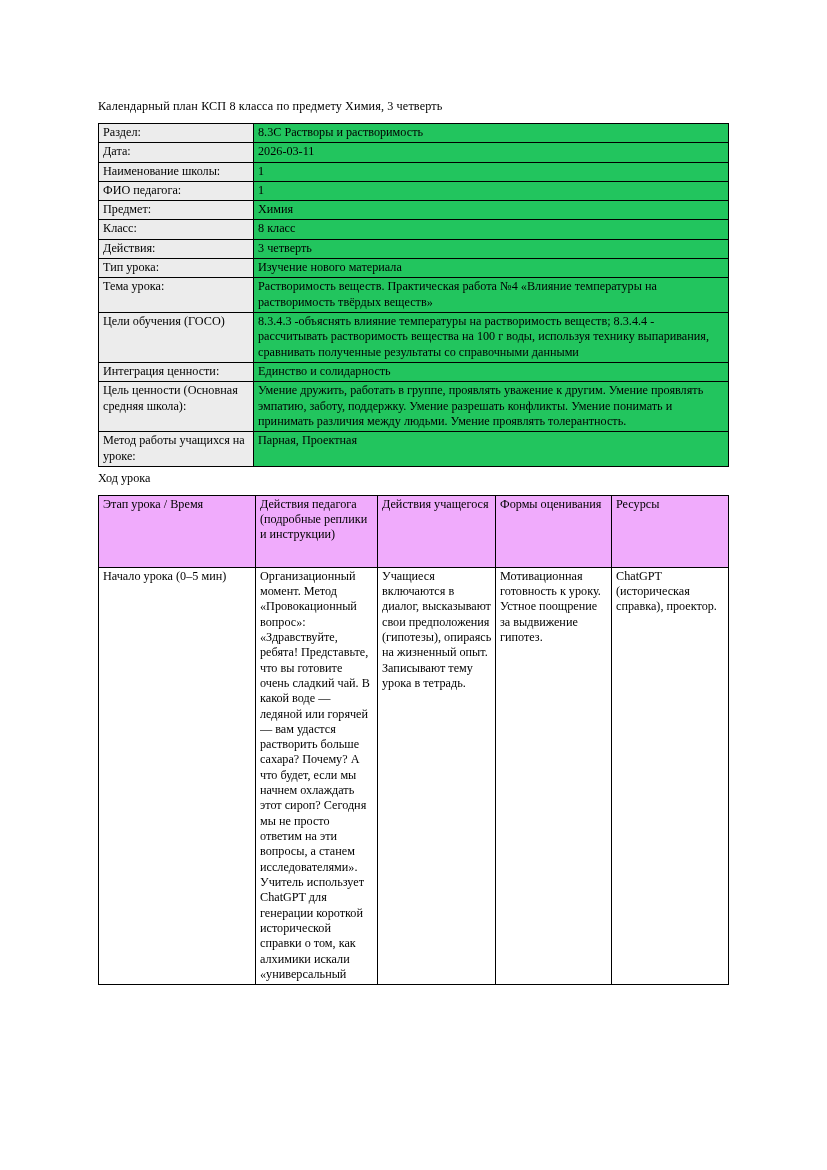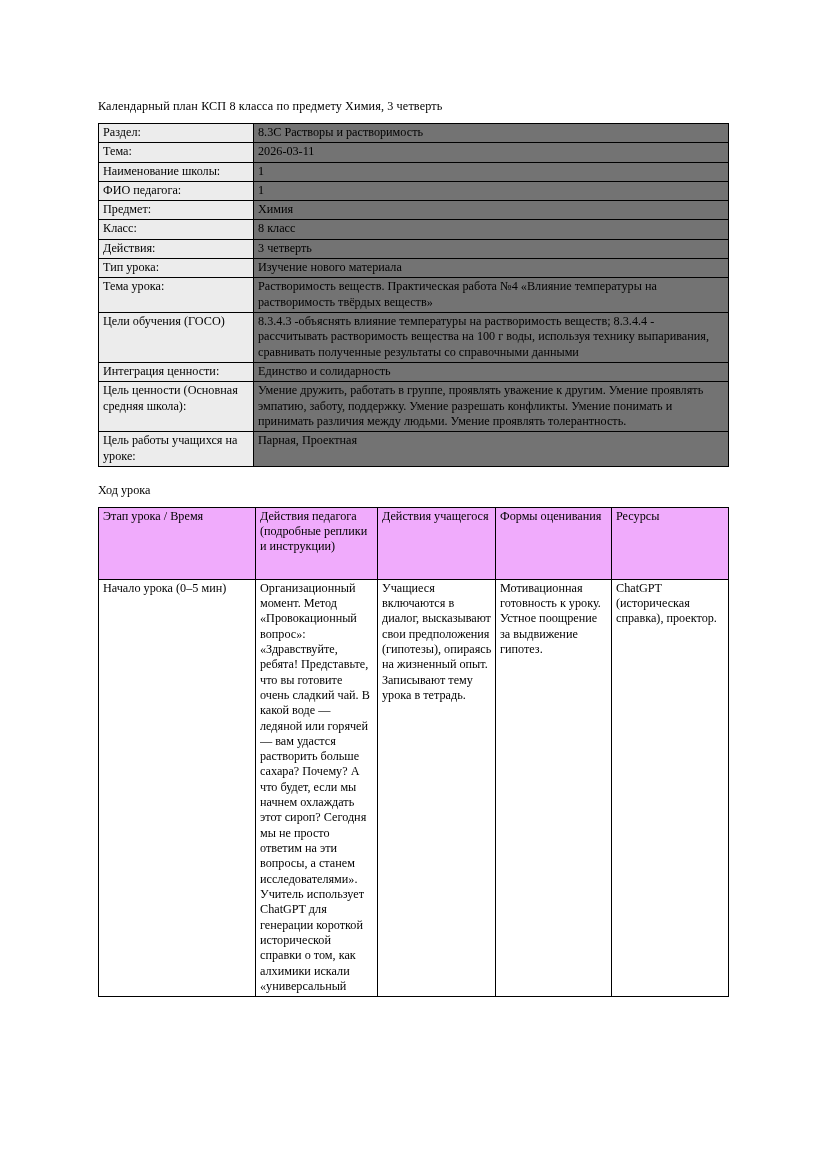--- a/index.html
+++ b/index.html
@@ -59,26 +59,26 @@
   
   #info-table {
     margin-bottom: 0;
   }
   #info-table col.c-label { width: 155px; }
   #info-table col.c-value { width: 475px; }
   #info-table td.label {
     background: #ececec;
   }
   #info-table td.value {
-    background: #737373;
+    background: #22c55e;
   }
   .section-caption {
     font-size: 12.2px;
     line-height: 1.22;
-    margin: 16px 0 9px 0;
+    margin: 4px 0 9px 0;
   }
   
   #flow-table col.c1 { width: 157px; }
   #flow-table col.c2 { width: 122px; }
   #flow-table col.c3 { width: 118px; }
   #flow-table col.c4 { width: 116px; }
   #flow-table col.c5 { width: 117px; }
   #flow-table thead td {
     background: #f0abfc;
     height: 68px;
@@ -103,21 +103,21 @@
       <colgroup>
         <col class="c-label">
         <col class="c-value">
       </colgroup>
       <tbody id="info-body">
           <tr>
             <td class="label">Раздел:</td>
             <td class="value">8.3C Растворы и растворимость</td>
           </tr>
           <tr>
-            <td class="label">Тема:</td>
+            <td class="label">Дата:</td>
             <td class="value">2026-03-11</td>
           </tr>
           <tr>
             <td class="label">Наименование школы:</td>
             <td class="value">1</td>
           </tr>
           <tr>
             <td class="label">ФИО педагога:</td>
             <td class="value">1</td>
           </tr>
@@ -147,21 +147,21 @@
           </tr>
           <tr>
             <td class="label">Интеграция ценности:</td>
             <td class="value">Единство и солидарность</td>
           </tr>
           <tr>
             <td class="label">Цель ценности (Основная средняя школа):</td>
             <td class="value">Умение дружить, работать в группе, проявлять уважение к другим. Умение проявлять эмпатию, заботу, поддержку. Умение разрешать конфликты. Умение понимать и принимать различия между людьми. Умение проявлять толерантность.</td>
           </tr>
           <tr>
-            <td class="label">Цель работы учащихся на уроке:</td>
+            <td class="label">Метод работы учащихся на уроке:</td>
             <td class="value">Парная, Проектная</td>
           </tr>
         </tbody>
     </table>
 
     <div class="section-caption">Ход урока</div>
 
     <table class="grid" id="flow-table">
       <colgroup>
         <col class="c1">

